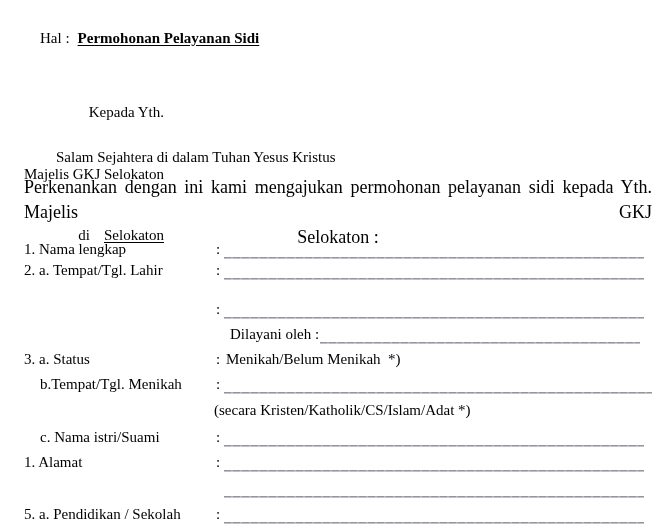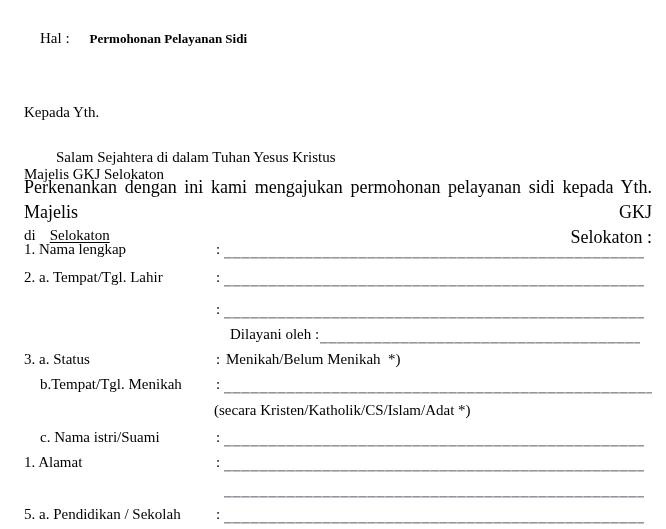--- a/index.html
+++ b/index.html
@@ -23,53 +23,54 @@
   }
 
   
   .abs { position: absolute; white-space: pre; }
   .t15 { font-size: 15px; line-height: 15px; }
 
   
   #hal-row { left: 24px; top: 11px; }
   #hal-label { font-size: 15px; }
   #hal-title {
-    font-size: 13px;
+    font-size: 15px;
     font-weight: bold;
+    text-decoration: underline;
     text-underline-offset: 2px;
-    margin-left: 20px;
+    margin-left: 8px;
   }
 
   #addressee {
     left: 24px;
     top: 61px;
     font-size: 15px;
     line-height: 20.5px;
   }
-  #addressee .ln { display: block; }
+  #addressee .ln { display: block; text-align: right; }
   #addressee .city {
     text-decoration: underline;
     text-underline-offset: 2px;
   }
   #addressee .di-gap { display: inline-block; width: 14px; }
 
   
   #greeting { left: 24px; top: 150px; font-size: 15px; margin-left: 32px; }
 
   #intro {
     position: absolute;
     left: 24px;
     top: 175px;
     width: 628px;
     font-size: 18px;
     line-height: 25px;
     text-align: justify;
     text-justify: inter-word;
   }
-  #intro .last { text-align: right; }
+  #intro .last { text-align: center; }
 
   
   .frow {
     position: absolute;
     left: 0;
     width: 666px;
     height: 22px;
   }
   .flabel {
     position: absolute;
@@ -147,21 +148,21 @@
     <div class="last">Selokaton :</div>
   </div>
 
   <div class="frow" style="top:242px;text-align:right;">
     <span class="flabel lv0">1. Nama lengkap</span>
     <span class="fcolon">:</span>
     <span class="rule" style="left:224px; width:420px;"></span>
   </div>
 
 
-  <div class="frow" style="top:270px;font-family:Liberation Serif, serif;">
+  <div class="frow" style="top:263px;font-family:Liberation Serif, serif;">
     <span class="flabel lv0">2. a. Tempat/Tgl. Lahir</span>
     <span class="fcolon">:</span>
     <span class="rule" style="left:224px; width:420px;"></span>
   </div>
 
   <div class="frow" style="top:302px;">
     <span class="fcolon">:</span>
     <span class="rule" style="left:224px; width:420px;"></span>
   </div>
 

